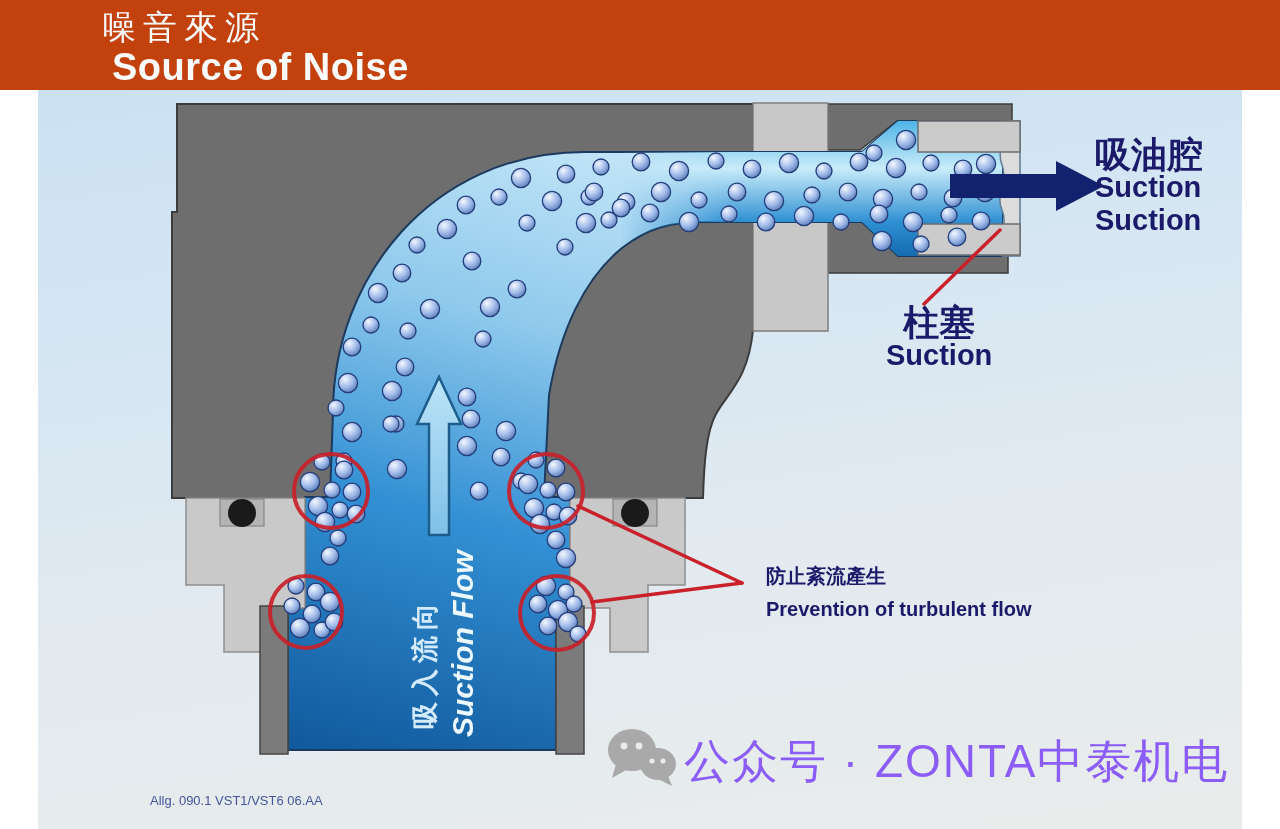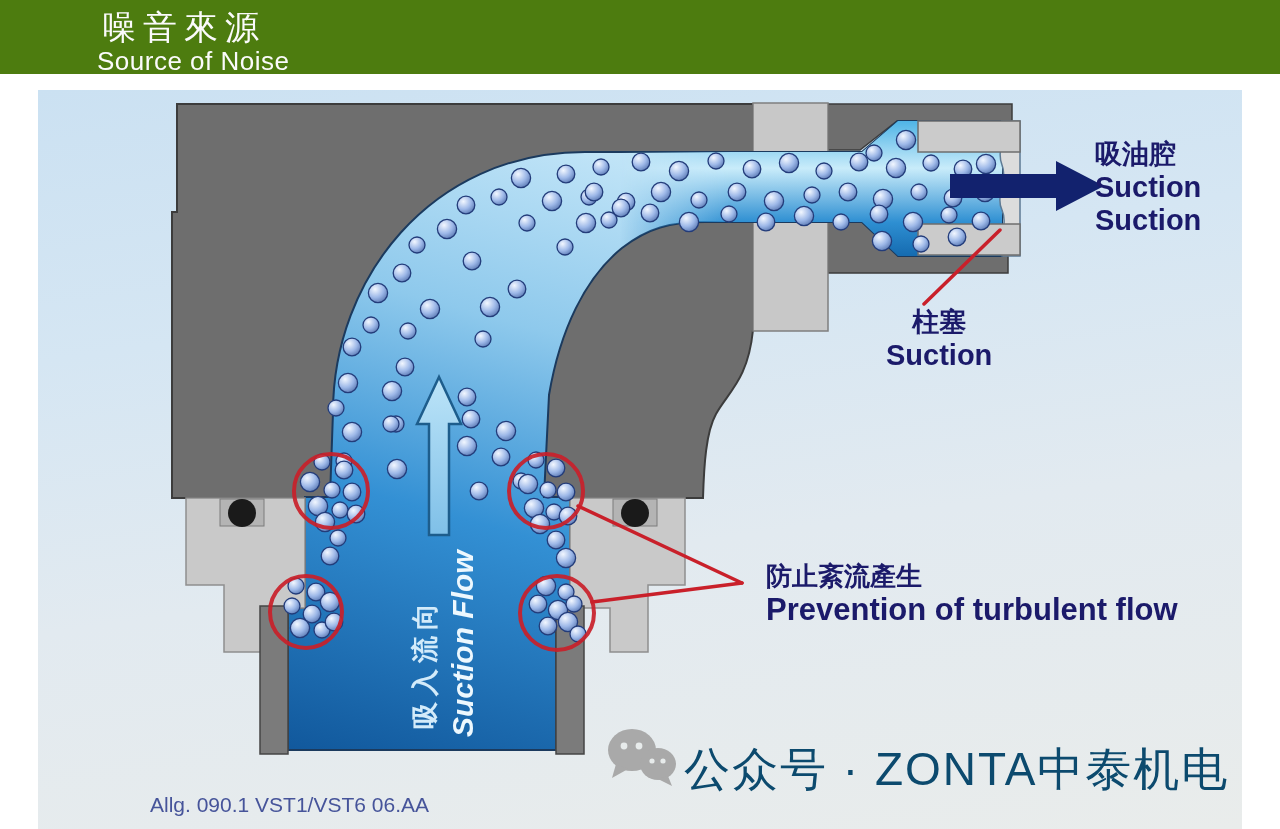--- a/index.html
+++ b/index.html
@@ -1,31 +1,31 @@
 <!DOCTYPE html>
 <html><head>
 <meta charset="utf-8">
 <style>
   html,body{margin:0;padding:0;}
   body{width:1280px;height:829px;position:relative;background:#ffffff;font-family:"Liberation Sans",sans-serif;overflow:hidden;}
-  .header{position:absolute;left:0;top:0;width:1280px;height:74px;background:#4d7c0f;}
+  .header{position:absolute;left:0;top:0;width:1280px;height:90px;background:#c2410c;}
   .title-zh{position:absolute;left:102px;top:5px;font-size:34px;color:#fbfbfb;letter-spacing:7px;}
-  .title-en{position:absolute;left:97px;top:46px;font-size:26px;font-weight:normal;color:#fbfbfb;letter-spacing:0.5px;}
+  .title-en{position:absolute;left:112px;top:46px;font-size:38px;font-weight:bold;color:#fbfbfb;letter-spacing:0.5px;}
   .content{position:absolute;left:38px;top:90px;width:1204px;height:739px;
     background:linear-gradient(172deg,#cbe1f2 0%,#d5e6f3 30%,#e2eaf0 60%,#e9eceb 100%);}
   svg.diagram{position:absolute;left:0;top:0;}
   .lbl{position:absolute;color:#1b1a6a;line-height:33px;white-space:nowrap;}
-  .zh{font-size:27px;font-weight:bold;}
+  .zh{font-size:36px;font-weight:bold;}
   .en{font-size:29px;font-weight:bold;}
   .flow-zh{position:absolute;left:407px;top:729px;color:#d3ebfa;font-size:27px;font-weight:bold;letter-spacing:6px;
      white-space:nowrap;transform:rotate(-90deg);transform-origin:0 0;}
   .flow-en{position:absolute;left:446px;top:737px;color:#edf8fe;font-size:30px;font-weight:bold;font-style:italic;
      white-space:nowrap;transform:rotate(-90deg);transform-origin:0 0;}
-  .footer-ref{position:absolute;left:150px;top:793px;font-size:21px;color:#46549a;text-align:center;}
-  .watermark-text{position:absolute;left:684px;top:731px;font-size:46px;color:#0c4a6e;letter-spacing:2px;white-space:nowrap;margin-top:8px;}
+  .footer-ref{position:absolute;left:150px;top:793px;font-size:13px;color:#46549a;text-align:center;}
+  .watermark-text{position:absolute;left:684px;top:731px;font-size:46px;color:#8b5cf6;letter-spacing:2px;white-space:nowrap;}
 </style>
 </head>
 <body>
 
 <div class="header">
   <div class="title-zh">噪音來源</div>
   <div class="title-en">Source of Noise</div>
 </div>
 
 <div class="content"></div>
@@ -250,21 +250,21 @@
   <div class="en">Suction</div>
   <div class="en">Suction</div>
 </div>
 
 <div class="lbl" style="left:886px;top:306px;text-align:center;">
   <div class="zh">柱塞</div>
   <div class="en">Suction</div>
 </div>
 
 <div class="lbl" style="left:766px;top:560px;">
-  <div class="zh" style="font-size:26px;">防止紊流產生</div>
-  <div class="en" style="font-size:31px;">Prevention of turbulent flow</div>
+  <div class="zh" style="font-size:20px;">防止紊流產生</div>
+  <div class="en" style="font-size:20px;">Prevention of turbulent flow</div>
 </div>
 
 <div class="flow-zh">吸入流向</div>
 <div class="flow-en">Suction Flow</div>
 
 <div class="footer-ref">Allg. 090.1 VST1/VST6 06.AA</div>
 <div class="watermark-text">公众号 · ZONTA中泰机电</div>
 
 </body></html>

